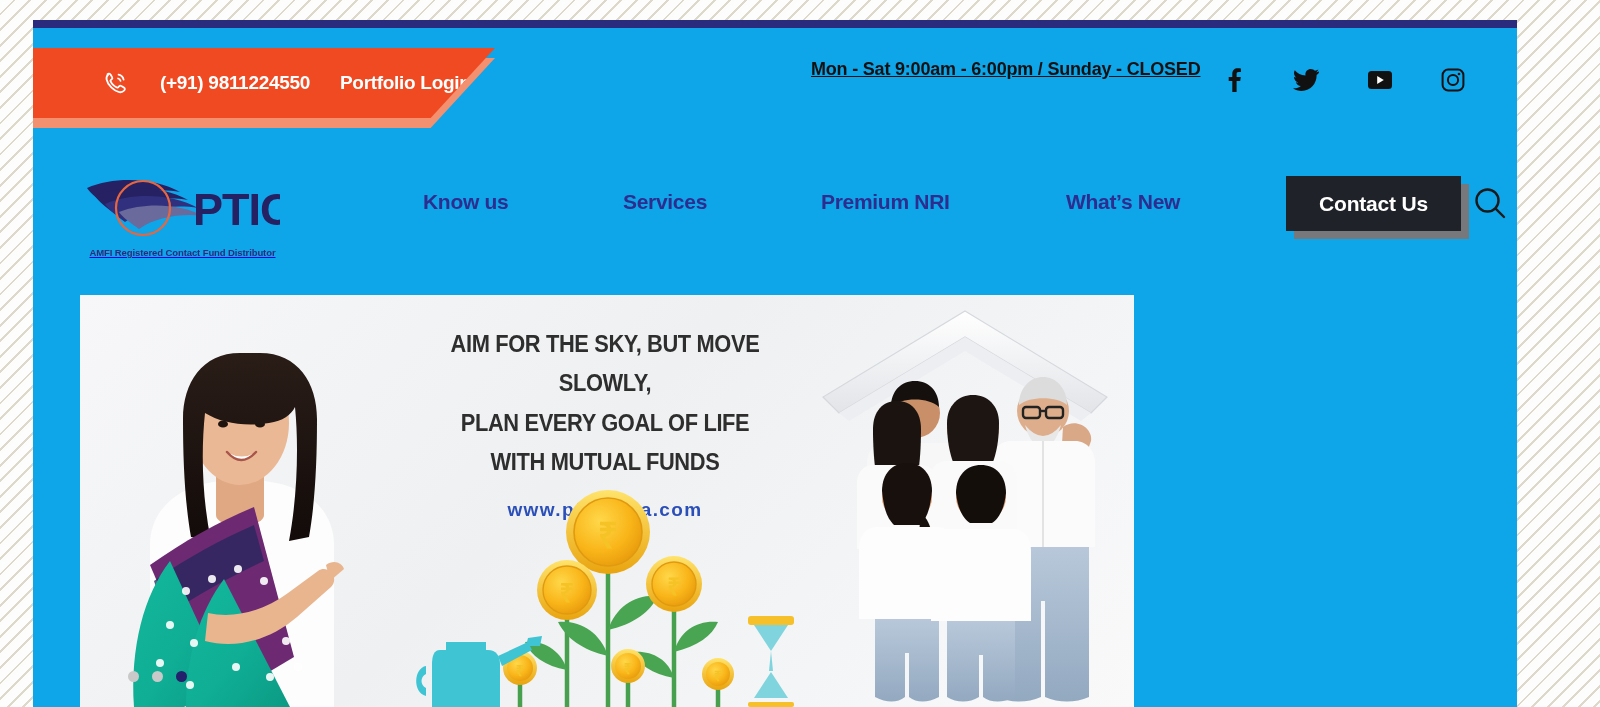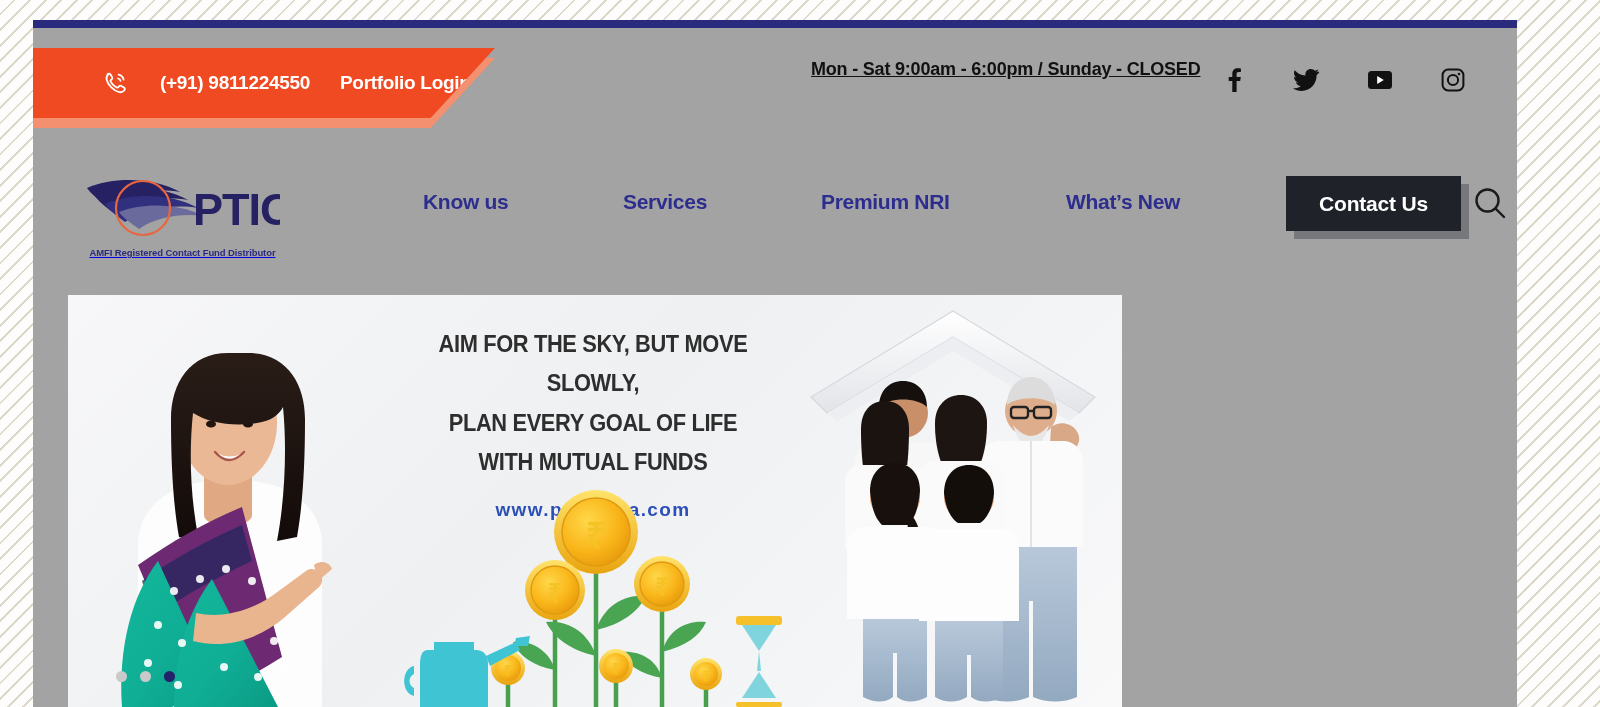--- a/index.html
+++ b/index.html
@@ -24,21 +24,21 @@
 
   
   .navy-bar{
     position:absolute; left:33px; top:20px; width:1484px; height:8px;
     background:#2b2b7d;
   }
 
   
   .site{
     position:absolute; left:33px; top:28px; width:1484px; height:679px;
-    background:#a3a3a3; overflow:hidden;
+    background:#0ea5e9; overflow:hidden;
   }
 
   
   .utility{ position:absolute; left:0; top:0; width:100%; height:105px; }
 
   
   .banner-shadow{
     position:absolute; left:-33px; top:30px; width:495px; height:70px;
     background:#f2906f;
     clip-path:polygon(0 0, 100% 0, 87% 100%, 0% 100%);
@@ -108,21 +108,21 @@
     font-family:inherit; font-size:21px; font-weight:bold; letter-spacing:-0.2px;
   }
 
   .search-btn{
     position:absolute; left:1437px; top:50px; width:40px; height:40px;
     background:none; border:0; cursor:pointer; padding:0; line-height:0;
   }
 
   
   .hero{
-    position:absolute; left:35px; top:267px; width:1054px; height:412px;
+    position:absolute; left:47px; top:267px; width:1054px; height:412px;
     overflow:hidden;
     background:linear-gradient(135deg,#f7f7f9 0%,#eef0f2 45%,#f9f9fa 100%);
   }
 
   
   .woman{ position:absolute; left:10px; bottom:0; width:300px; height:412px; }
 
   
   .hero-copy{
     position:absolute; left:330px; top:30px; width:390px; text-align:center;

